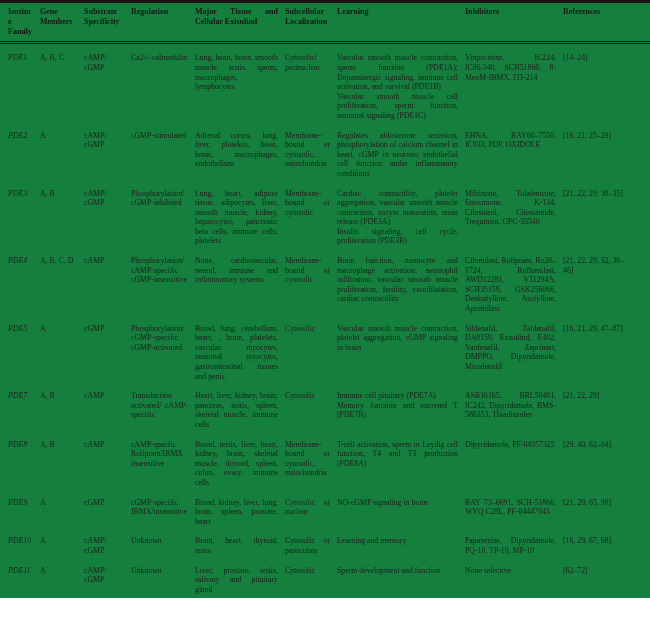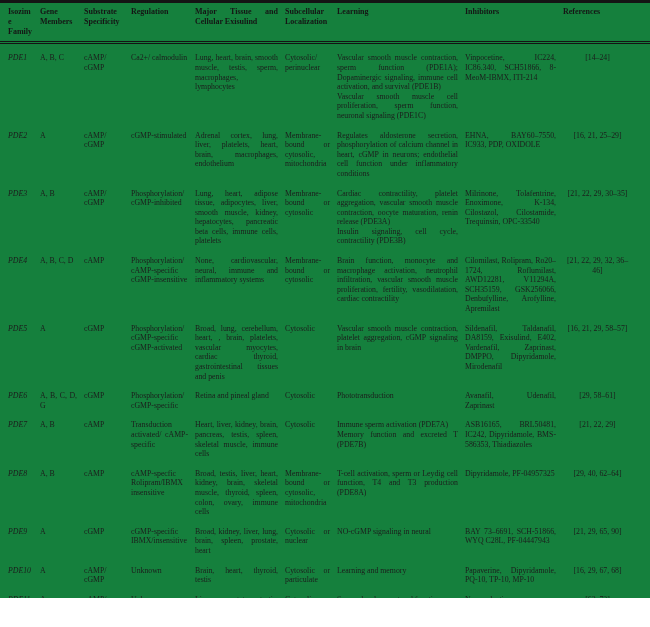--- a/index.html
+++ b/index.html
@@ -61,21 +61,21 @@
   td.col-substrate,
   td.col-regulation,
   td.col-tissue,
   td.col-localization,
   td.col-functions,
   td.col-inhibitors {
     text-align: justify;
     text-align-last: left;
     -moz-text-align-last: left;
   }
-  td.col-references { text-align: center; }
+  td.col-references { text-align: left; }
   .para { margin: 0; padding: 0; }
 </style>
 </head>
 <body>
 
 <div class="page">
   <table class="pde">
     <colgroup>
       <col style="width:40px">
       <col style="width:44px">
@@ -130,21 +130,21 @@
         </tr>
         <tr>
           <td class="col-family">PDE3</td>
           <td class="col-gene_members">A, B</td>
           <td class="col-substrate">cAMP/ cGMP</td>
           <td class="col-regulation">Phosphorylation/ cGMP-inhibited</td>
           <td class="col-tissue">Lung, heart, adipose tissue, adipocytes, liver, smooth muscle, kidney, hepatocytes, pancreatic beta cells, immune cells, platelets</td>
           <td class="col-localization">Membrane-bound or cytosolic</td>
           <td class="col-functions">
             <div class="para">Cardiac contractility, platelet aggregation, vascular smooth muscle contraction, oocyte maturation, renin release (PDE3A)</div>
-            <div class="para">Insulin signaling, cell cycle, contractility (PDE3B)</div>
+            <div class="para">Insulin signaling, cell cycle, proliferation (PDE3B)</div>
           </td>
           <td class="col-inhibitors">Milrinone, Tolafentrine, Enoximone, K-134, Cilostazol, Cilostamide, Trequinsin, OPC-33540</td>
           <td class="col-references">[21, 22, 29, 30–35]</td>
         </tr>
         <tr>
           <td class="col-family">PDE4</td>
           <td class="col-gene_members">A, B, C, D</td>
           <td class="col-substrate">cAMP</td>
           <td class="col-regulation">Phosphorylation/ cAMP-specific cGMP-insensitive</td>
           <td class="col-tissue">None, cardiovascular, neural, immune and inflammatory systems</td>
@@ -153,50 +153,37 @@
             <div class="para">Brain function, monocyte and macrophage activation, neutrophil infiltration, vascular smooth muscle proliferation, fertility, vasodilatation, cardiac contractility</div>
           </td>
           <td class="col-inhibitors">Cilomilast, Rolipram, Ro20–1724, Roflumilast, AWD12281, V11294A, SCH35159, GSK256066, Denbufylline, Arofylline, Apremilast</td>
           <td class="col-references">[21, 22, 29, 32, 36–46]</td>
         </tr>
         <tr>
           <td class="col-family">PDE5</td>
           <td class="col-gene_members">A</td>
           <td class="col-substrate">cGMP</td>
           <td class="col-regulation">Phosphorylation/ cGMP-specific cGMP-activated</td>
-          <td class="col-tissue">Broad, lung, cerebellum, heart, , brain, platelets, vascular myocytes, cardiac thyroid, gastrointestinal tissues and penis</td>
+          <td class="col-tissue">Broad, lung, cerebellum, heart, , brain, platelets, vascular myocytes, neuronal myocytes, gastrointestinal tissues and penis</td>
           <td class="col-localization">Cytosolic</td>
           <td class="col-functions">
             <div class="para">Vascular smooth muscle contraction, platelet aggregation, cGMP signaling in brain</div>
           </td>
           <td class="col-inhibitors">Sildenafil, Taldanafil, DA8159, Exisulind, E402, Vardenafil, Zaprinast, DMPPO, Dipyridamole, Mirodenafil</td>
-          <td class="col-references">[16, 21, 29, 58–57]</td>
-        </tr>
-        <tr>
-          <td class="col-family">PDE6</td>
-          <td class="col-gene_members">A, B, C, D, G</td>
-          <td class="col-substrate">cGMP</td>
-          <td class="col-regulation">Phosphorylation/ cGMP-specific</td>
-          <td class="col-tissue">Retina and pineal gland</td>
-          <td class="col-localization">Cytosolic</td>
-          <td class="col-functions">
-            <div class="para">Phototransduction</div>
-          </td>
-          <td class="col-inhibitors">Avanafil, Udenafil, Zaprinast</td>
-          <td class="col-references">[29, 58–61]</td>
+          <td class="col-references">[16, 21, 29, 47–87]</td>
         </tr>
         <tr>
           <td class="col-family">PDE7</td>
           <td class="col-gene_members">A, B</td>
           <td class="col-substrate">cAMP</td>
           <td class="col-regulation">Transduction activated/ cAMP-specific</td>
           <td class="col-tissue">Heart, liver, kidney, brain, pancreas, testis, spleen, skeletal muscle, immune cells</td>
           <td class="col-localization">Cytosolic</td>
           <td class="col-functions">
-            <div class="para">Immune sperm activation (PDE7A)</div>
+            <div class="para">Immune cell pituitary (PDE7A)</div>
             <div class="para">Memory function and excreted T (PDE7B)</div>
           </td>
           <td class="col-inhibitors">ASB16165, BRL50481, IC242, Dipyridamole, BMS-586353, Thiadiazoles</td>
           <td class="col-references">[21, 22, 29]</td>
         </tr>
         <tr>
           <td class="col-family">PDE8</td>
           <td class="col-gene_members">A, B</td>
           <td class="col-substrate">cAMP</td>
           <td class="col-regulation">cAMP-specfic Rolipram/IBMX insensitive</td>
@@ -209,21 +196,21 @@
           <td class="col-references">[29, 40, 62–64]</td>
         </tr>
         <tr>
           <td class="col-family">PDE9</td>
           <td class="col-gene_members">A</td>
           <td class="col-substrate">cGMP</td>
           <td class="col-regulation">cGMP-specific IBMX/insensitive</td>
           <td class="col-tissue">Broad, kidney, liver, lung, brain, spleen, prostate, heart</td>
           <td class="col-localization">Cytosolic or nuclear</td>
           <td class="col-functions">
-            <div class="para">NO-cGMP signaling in neural</div>
+            <div class="para">NO-cGMP signaling in brain</div>
           </td>
           <td class="col-inhibitors">BAY 73–6691, SCH-51866, WYQ C28L, PF-04447943</td>
           <td class="col-references">[21, 29, 65, 90]</td>
         </tr>
         <tr>
           <td class="col-family">PDE10</td>
           <td class="col-gene_members">A</td>
           <td class="col-substrate">cAMP/ cGMP</td>
           <td class="col-regulation">Unknown</td>
           <td class="col-tissue">Brain, heart, thyroid, testis</td>

